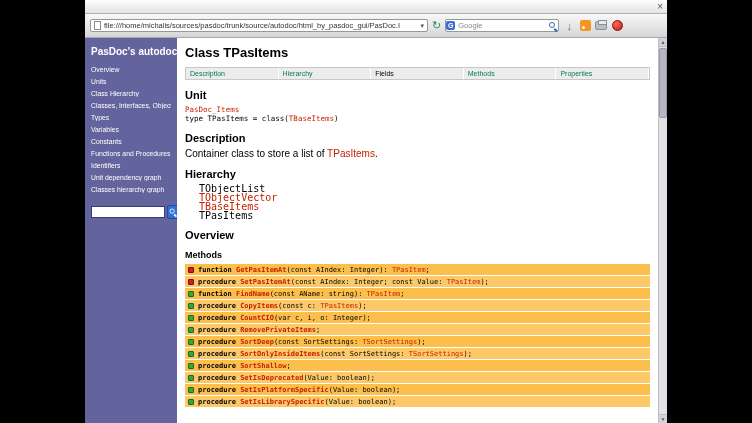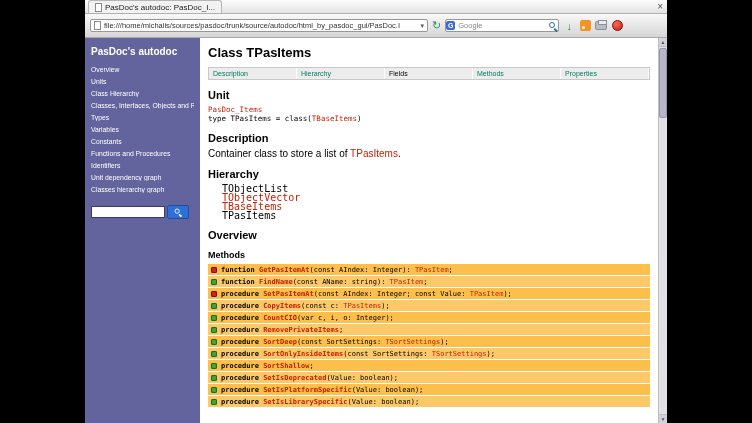--- a/index.html
+++ b/index.html
@@ -47,21 +47,21 @@
   .icon-printer { background:#b9bec4; border:1px solid #8a9097; border-radius:2px;
     width:12px; height:9px; position:relative; }
   .icon-printer::before { content:""; position:absolute; left:2px; top:-2px; width:7px; height:3px;
     background:#e8eaec; border:1px solid #8a9097; }
   .icon-addon { background:radial-gradient(circle at 35% 30%, #ff6b5e, #c01d10);
     border-radius:50%; width:11px; height:11px; border:1px solid #8c0f06; }
 
   
   .content-row { flex:1; display:flex; min-height:0; }
 
-  .sidebar { width:115px; flex:none; background:#63639d; color:#fff; padding:8px 6px; }
+  .sidebar { width:92px; flex:none; background:#63639d; color:#fff; padding:8px 6px; }
   .sidebar-title { font-size:10px; font-weight:bold; margin-bottom:9px; white-space:nowrap; }
   .sidebar-item { font-size:6.8px; margin:0 0 5px 0; white-space:nowrap; overflow:hidden;
     cursor:pointer; }
   .sidebar-search { margin-top:12px; display:flex; gap:2px; align-items:center; }
   .side-input { width:74px; height:12px; border:1px solid #3a3a6e; background:#fff;
     font-size:7px; padding:0 2px; }
   .side-btn { width:22px; height:14px; background:#2f6fd6; border:1px solid #1c4fa0;
     border-radius:2px; display:flex; align-items:center; justify-content:center; cursor:pointer; }
   .side-btn .mag { color:#fff; transform:scale(0.85); }
 
@@ -104,24 +104,20 @@
   .sb-thumb { position:absolute; left:0; top:10px; width:8px; height:70px; background:#b6b6c6;
     border:1px solid #9797a8; border-radius:2px; cursor:grab; }
 </style>
 </head>
 <body>
 
 <div class="stage">
   <div class="window">
 
     <div class="tabbar">
-      <div class="tab">
-        <span class="page-icon"></span>
-        <span class="tab-title">PasDoc's autodoc: PasDoc_I...</span>
-      </div>
       <span class="tabbar-close">×</span>
     </div>
 
     <div class="toolbar">
       <div class="addressbar">
         <span class="page-icon"></span>
         <span class="url-text">file:///home/michalis/sources/pasdoc/trunk/source/autodoc/html_by_pasdoc_gui/PasDoc.I</span>
         <span class="dropdown-arrow">▾</span>
       </div>
       <span class="reload-btn">↻</span>
@@ -195,26 +191,26 @@
 
         <div class="h2">Overview</div>
 
         <div class="small-head">Methods</div>
         <div id="methods">
             <div class="mrow">
               <span class="vis vis-private"></span>
               <code><span class="seg-k">function </span><span class="seg-m">GetPasItemAt</span><span class="seg-p">(const AIndex: Integer): </span><span class="seg-t">TPasItem</span><span class="seg-p">;</span></code>
             </div>
             <div class="mrow">
-              <span class="vis vis-public"></span>
-              <code><span class="seg-k">function </span><span class="seg-m">FindName</span><span class="seg-p">(const AName: string): </span><span class="seg-t">TPasItem</span><span class="seg-p">;</span></code>
-            </div>
-            <div class="mrow">
               <span class="vis vis-private"></span>
               <code><span class="seg-k">procedure </span><span class="seg-m">SetPasItemAt</span><span class="seg-p">(const AIndex: Integer; const Value: </span><span class="seg-t">TPasItem</span><span class="seg-p">);</span></code>
+            </div>
+            <div class="mrow">
+              <span class="vis vis-public"></span>
+              <code><span class="seg-k">function </span><span class="seg-m">FindName</span><span class="seg-p">(const AName: string): </span><span class="seg-t">TPasItem</span><span class="seg-p">;</span></code>
             </div>
             <div class="mrow">
               <span class="vis vis-public"></span>
               <code><span class="seg-k">procedure </span><span class="seg-m">CopyItems</span><span class="seg-p">(const c: </span><span class="seg-t">TPasItems</span><span class="seg-p">);</span></code>
             </div>
             <div class="mrow">
               <span class="vis vis-public"></span>
               <code><span class="seg-k">procedure </span><span class="seg-m">CountCIO</span><span class="seg-p">(var c, i, o: Integer);</span></code>
             </div>
             <div class="mrow">

